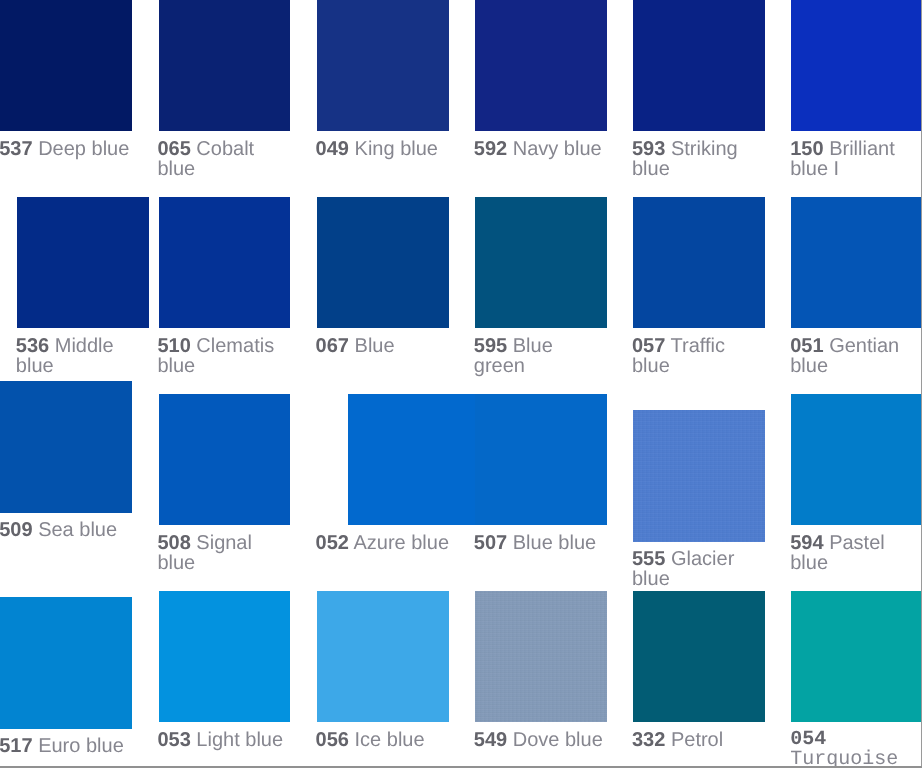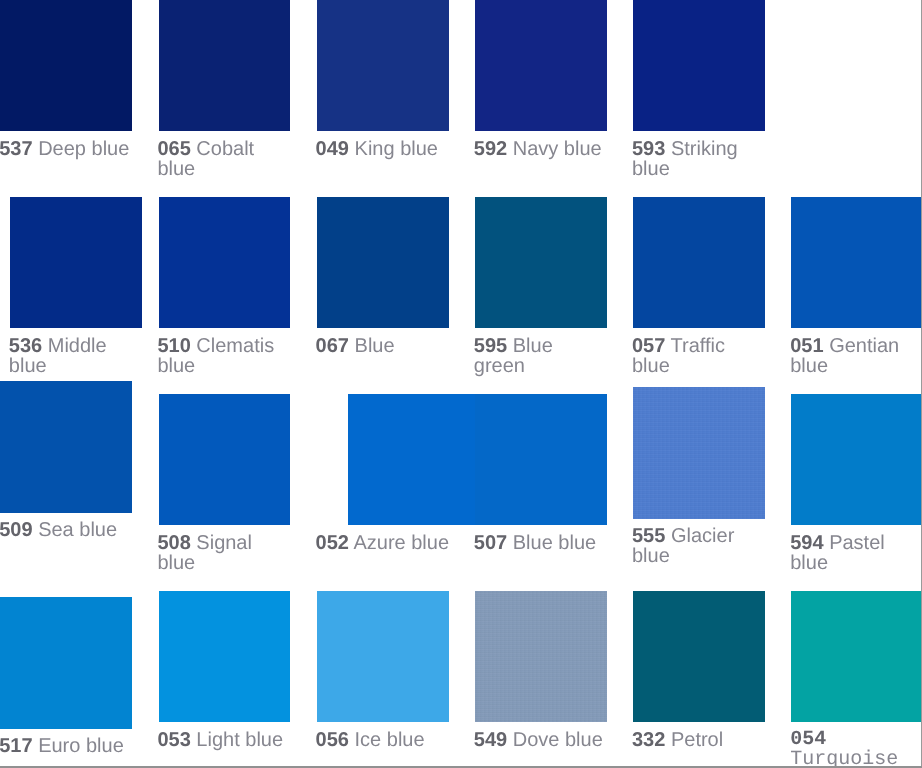--- a/index.html
+++ b/index.html
@@ -89,21 +89,25 @@
       <div class="label"><span class="num">049</span> <span class="name">King blue</span></div>
     </div>
     <div class="cell" style="left: 475px; top: -0.3px;">
       <div class="swatch" style="background: rgb(18, 37, 133);"></div>
       <div class="label"><span class="num">592</span> <span class="name">Navy blue</span></div>
     </div>
     <div class="cell" style="left: 633.2px; top: -0.3px;">
       <div class="swatch" style="background: rgb(9, 34, 133);"></div>
       <div class="label"><span class="num">593</span> <span class="name">Striking blue</span></div>
     </div>
-    <div class="cell" style="left: 10px; top: 196.7px;">
+    <div class="cell" style="left: 791.4px; top: -0.3px;">
+      <div class="swatch" style="background: rgb(11, 47, 190);"></div>
+      <div class="label"><span class="num">150</span> <span class="name">Brilliant blue I</span></div>
+    </div>
+    <div class="cell" style="left: 17px; top: 196.7px;">
       <div class="swatch" style="background: rgb(3, 43, 136);"></div>
       <div class="label"><span class="num">536</span> <span class="name">Middle blue</span></div>
     </div>
     <div class="cell" style="left: 158.6px; top: 196.7px;">
       <div class="swatch" style="background: rgb(4, 50, 150);"></div>
       <div class="label"><span class="num">510</span> <span class="name">Clematis blue</span></div>
     </div>
     <div class="cell" style="left: 316.8px; top: 196.7px;">
       <div class="swatch" style="background: rgb(2, 64, 137);"></div>
       <div class="label"><span class="num">067</span> <span class="name">Blue</span></div>
@@ -129,21 +133,21 @@
       <div class="label"><span class="num">508</span> <span class="name">Signal blue</span></div>
     </div>
     <div class="cell" style="left: 316.8px; top: 393.7px; padding-left: 31px;">
       <div class="swatch" style="background: rgb(2, 105, 206);"></div>
       <div class="label"><span class="num">052</span> <span class="name">Azure blue</span></div>
     </div>
     <div class="cell" style="left: 475px; top: 393.7px;">
       <div class="swatch" style="background: rgb(4, 104, 200);"></div>
       <div class="label"><span class="num">507</span> <span class="name">Blue blue</span></div>
     </div>
-    <div class="cell" style="left: 633.2px; top: 387px;">
+    <div class="cell" style="left: 633.2px; top: 410px;">
       <div class="swatch dither" style="background: rgb(78, 124, 207);"></div>
       <div class="label"><span class="num">555</span> <span class="name">Glacier blue</span></div>
     </div>
     <div class="cell" style="left: 791.4px; top: 393.7px;">
       <div class="swatch" style="background: rgb(2, 124, 201);"></div>
       <div class="label"><span class="num">594</span> <span class="name">Pastel blue</span></div>
     </div>
     <div class="cell" style="left: 0.4px; top: 597px;">
       <div class="swatch" style="background: rgb(2, 132, 209);"></div>
       <div class="label"><span class="num">517</span> <span class="name">Euro blue</span></div>

